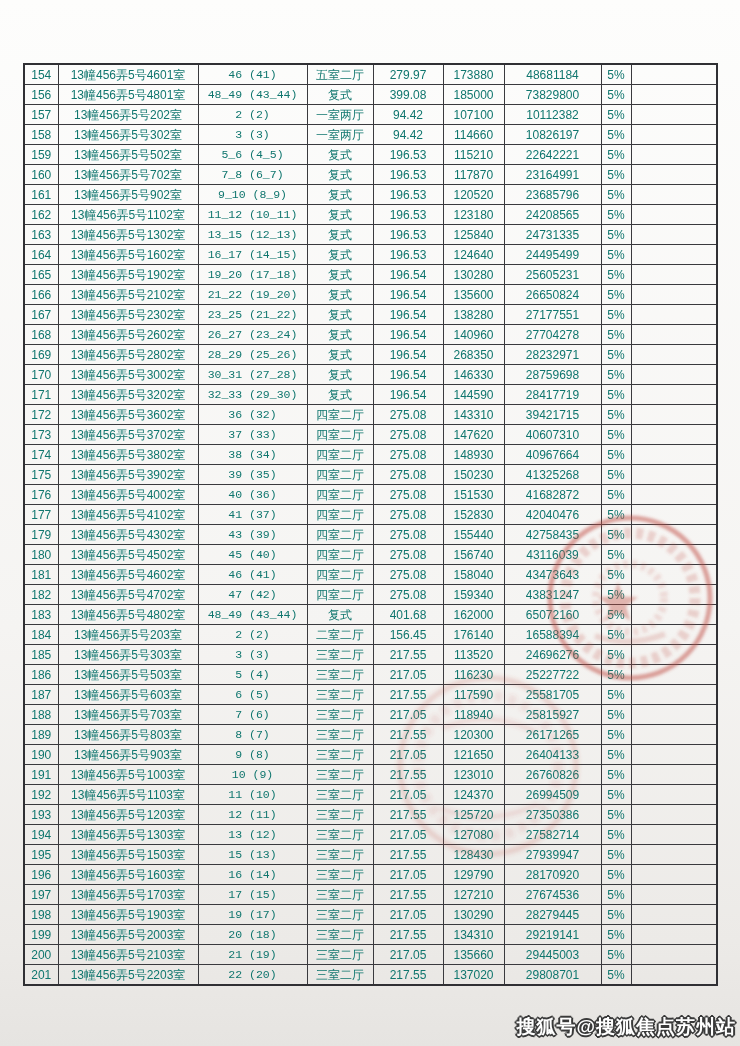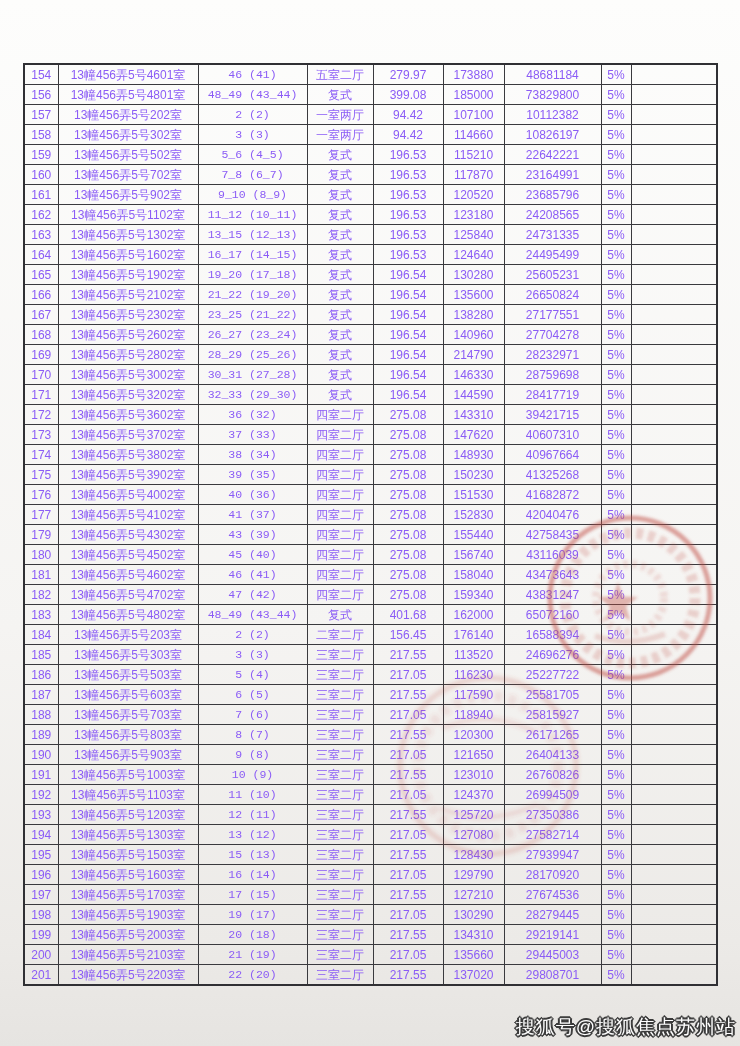--- a/index.html
+++ b/index.html
@@ -5,36 +5,36 @@
   html,body{margin:0;padding:0;}
   body{
     width:740px;height:1046px;position:relative;overflow:hidden;
     background:linear-gradient(180deg,#fdfdfc 0%,#f5f4f2 60%,#eceae7 90%,#e6e4e1 100%);
     font-family:"Liberation Sans","DejaVu Sans",sans-serif;
   }
   .photo{position:absolute;inset:0;}
   table.price{
     position:absolute;left:23px;top:63px;width:693px;height:922px;
     border-collapse:collapse;table-layout:fixed;
-    color:#8b5cf6;border:2.5px solid #303034;padding-left:7px;
+    color:#0f766e;border:2.5px solid #303034;padding-left:7px;
   }
   table.price td{
     border:1.4px solid #3a3a3e;
     text-align:center;vertical-align:middle;
     font-size:12px;padding:0 1px;white-space:nowrap;overflow:hidden;
     height:19px;line-height:1;
   }
   table.price td.addr{font-size:12px;}
   table.price td.floor{font-size:11.5px;font-family:Liberation Mono, monospace;}
   .stamp{position:absolute;pointer-events:none;}
   .stamp1{left:540px;top:508px;}
   .stamp2{left:388px;top:668px;}
   .watermark{
     position:absolute;right:4px;bottom:6px;
-    font-size:19px;font-weight:normal;letter-spacing:1px;
+    font-size:19px;font-weight:bold;letter-spacing:1px;
     color:#ffffff;
     text-shadow:-2px 0 0 #3a3a3a,2px 0 0 #3a3a3a,0 -2px 0 #3a3a3a,0 2px 0 #3a3a3a,
                 -1px -1px 0 #3a3a3a,1px 1px 0 #3a3a3a,-1px 1px 0 #3a3a3a,1px -1px 0 #3a3a3a;
     text-align:center;
   }
 </style>
 </head>
 <body>
 
 <div class="photo">
@@ -205,21 +205,21 @@
           <td>27704278</td>
           <td>5%</td>
           <td></td>
         </tr>
         <tr>
           <td>169</td>
           <td class="addr">13幢456弄5号2802室</td>
           <td class="floor">28_29 (25_26)</td>
           <td>复式</td>
           <td>196.54</td>
-          <td>214790</td>
+          <td>268350</td>
           <td>28232971</td>
           <td>5%</td>
           <td></td>
         </tr>
         <tr>
           <td>170</td>
           <td class="addr">13幢456弄5号3002室</td>
           <td class="floor">30_31 (27_28)</td>
           <td>复式</td>
           <td>196.54</td>

